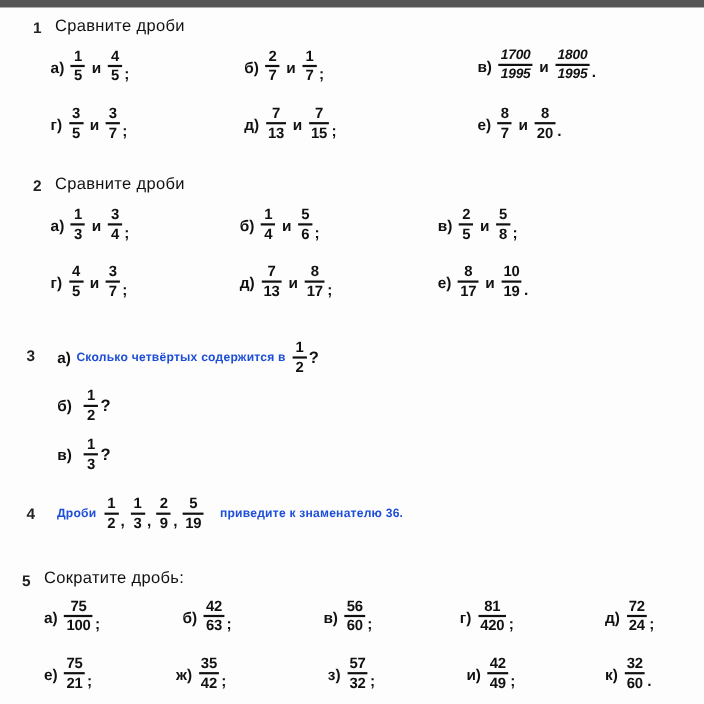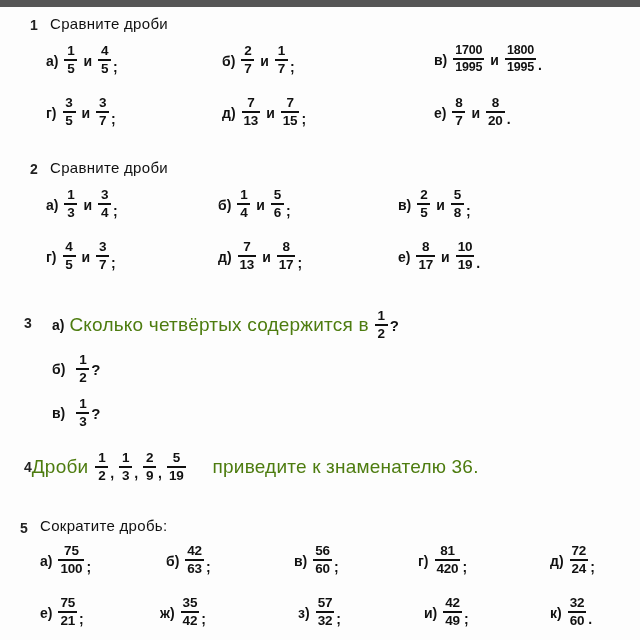--- a/index.html
+++ b/index.html
@@ -79,23 +79,23 @@
   }
 
   .word {
     font-size: 14px;
     font-weight: 700;
     color: #111;
     margin: 0 5px;
   }
 
   .sent {
-    font-size: 19px;
-    font-weight: 400;
-    color: #4d7c0f;
+    font-size: 11px;
+    font-weight: 700;
+    color: #1d4ed8;
     letter-spacing: .2px;
   }
 
   .tail {
     font-size: 14px;
     font-weight: 700;
     color: #111;
     margin-left: 1px;
     align-self: flex-end;
     padding-bottom: 2px;
@@ -129,21 +129,21 @@
     letter-spacing: -0.2px;
   }
   .frac .bar {
     width: 100%;
     min-width: 13px;
     height: 2px;
     background: #111;
     margin: 1px 0;
   }
   .frac.small .num,
-  .frac.small .den { font-size: 12.5px; }
+  .frac.small .den { font-size: 12.5px; font-style: italic; }
 
   .frac-inline {
     position: relative;
     top: 0px;
   }
 </style>
 </head>
 <body>
 
 <div id="page">
@@ -385,21 +385,21 @@
           <span class="bar"></span>
           <span class="den">3</span>
         </span>
         <span class="tail q">?</span>
       </div>
     </div>
 
     <div class="exercise" style="top:444px;left:0;width:640px;">
       <div class="item" style="left:24px;top:0px;">
         <span class="ex-num" style="position:relative;left:0;top:0;">4</span>
-        <span class="sent" style="margin-left:0;">Дроби</span>
+        <span class="sent" style="margin-left:20px;">Дроби</span>
 
         <span class="frac frac-inline" style="margin-left:7px;">
           <span class="num">1</span>
           <span class="bar"></span>
           <span class="den">2</span>
         </span>
         <span class="tail">,</span>
 
         <span class="frac frac-inline" style="margin-left:5px;">
           <span class="num">1</span>
@@ -414,21 +414,21 @@
           <span class="den">9</span>
         </span>
         <span class="tail">,</span>
 
         <span class="frac frac-inline" style="margin-left:5px;">
           <span class="num">5</span>
           <span class="bar"></span>
           <span class="den">19</span>
         </span>
 
-        <span class="sent" style="margin-left:26px;">приведите к знаменателю 36.</span>
+        <span class="sent" style="margin-left:14px;">приведите к знаменателю 36.</span>
       </div>
     </div>
 
     <div class="exercise" style="top:510px;left:0;width:640px;">
       <div class="ex-num" style="left:20px;top:3px;">5</div>
       <div class="ex-title" style="left:40px;top:0px;">Сократите дробь:</div>
 
       <div class="item" style="left:40px;top:28px;">
         <span class="item-label">а)</span>
         <span class="frac">

